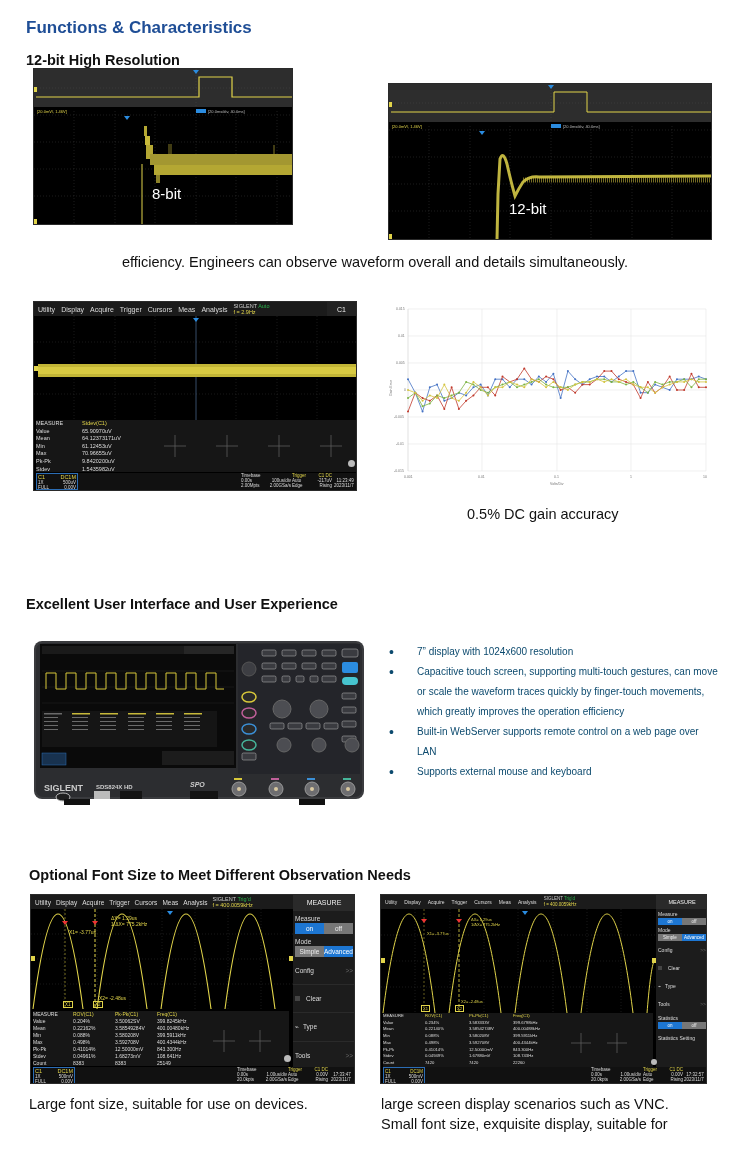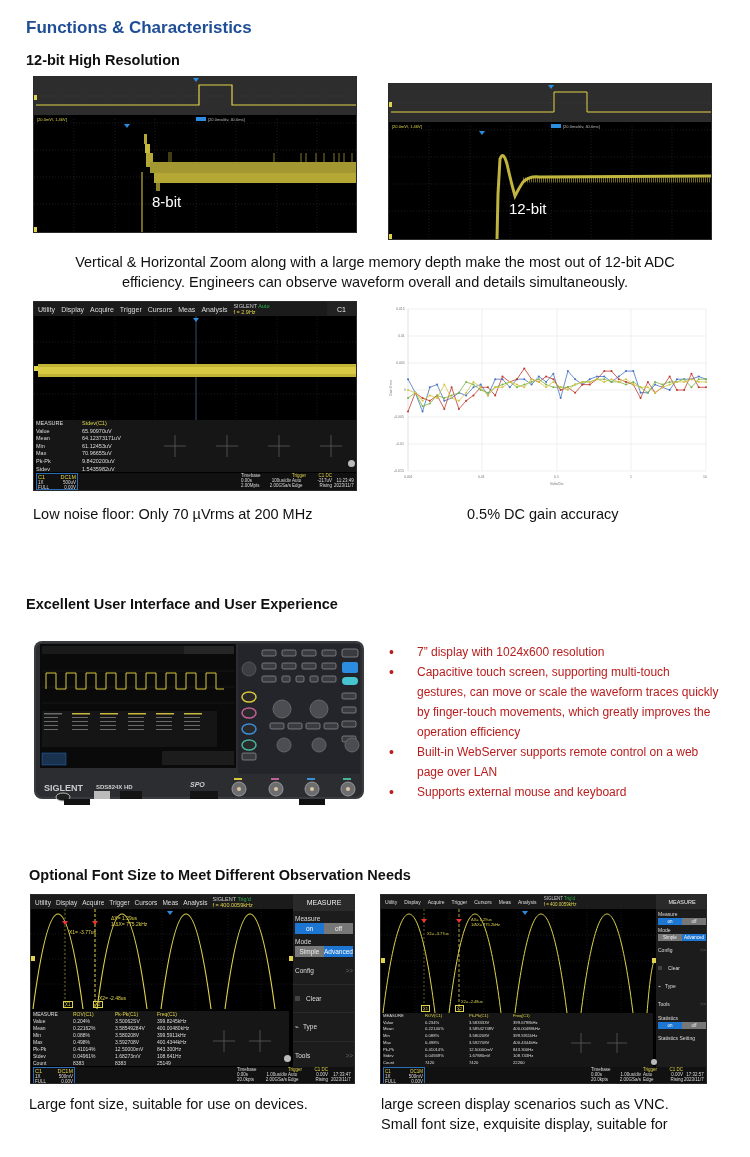--- a/index.html
+++ b/index.html
@@ -17,39 +17,39 @@
   
   .topbar { display: flex; align-items: center; background: #1b1b1b; height: 14px; color: #ddd; font-size: 7px; padding-left: 4px; gap: 6px; white-space: nowrap; }
   .topbar .brand { color: #ccc; font-size: 5.5px; line-height: 6px; }
   .topbar .brand .g { color: #2bb24c; }
   .topbar .brand .y { color: #e1d44a; }
   .topbar .right { margin-left: auto; background: #222; height: 100%; padding: 0 10px; display:flex; align-items:center; color:#eee; font-size:7px;}
   .meas-table { font-size: 5.5px; color: #ddd; line-height: 7.6px; }
   .meas-table .hdr { color: #e1d44a; }
 
   .bullets { list-style: none; }
-  .bullets li { position: relative; padding-left: 28px; font-size: 12px; line-height: 20px; color: #b91c1c; }
+  .bullets li { position: relative; padding-left: 28px; font-size: 10px; line-height: 20px; color: #0c4a6e; }
   .bullets li::before { content: "•"; position: absolute; left: 0; top: 0; font-size: 14px; }
 
   .side-menu { background: #1c1c1c; color: #ddd; font-size: 7px; }
   .side-menu .title { background:#2a2a2a; text-align:center; height: 16px; line-height: 16px; color:#eee;}
   .toggle { display:flex; height: 11px; font-size: 6.5px; line-height: 11px; text-align:center; margin: 0 2px;}
   .toggle .on { flex:1; background:#1d76d2; color:#fff;}
   .toggle .off { flex:1; background:#777; color:#eee;}
   .toggle .simple { flex:1; background:#777; color:#eee;}
   .toggle .adv { flex:1; background:#1d76d2; color:#fff;}
   .statusbar { background:#111; color:#ddd; font-size:5.5px; line-height:7px;}
 </style>
 </head>
 <body>
 
 <div class="abs h1">Functions &amp; Characteristics</div>
 <div class="abs h2" style="left:26px; top:52px;">12-bit High Resolution</div>
 
-<div class="abs scope" style="left:33px; top:76px; width:324px; height:157px;">
+<div class="abs scope" style="left:33px; top:68px; width:260px; height:157px;">
   <svg width="324" height="157" viewBox="0 0 324 157">
     <rect x="0" y="0" width="324" height="38" fill="#2d2d2d"></rect>
     <g stroke="#4a4a4a" stroke-width="0.5" stroke-dasharray="1,2">
       <line x1="0" y1="19" x2="324" y2="19"></line>
       <line x1="162" y1="0" x2="162" y2="38"></line>
     </g>
     <polyline points="2,28 165,28 165,8 198,8 198,28 322,28" fill="none" stroke="#e1d44a" stroke-width="1.2"></polyline>
     <polygon points="162,0 158,-4 166,-4" fill="#2b8ce0"></polygon>
     <polygon points="159,1 165,1 162,5" fill="#2b8ce0"></polygon>
     <rect x="0" y="18" width="3" height="5" fill="#e1d44a"></rect>
@@ -123,21 +123,20 @@
     <path d="M108,156 L109,110 L111,75 Q114,66 118,80 Q122,98 126,112 Q130,104 134,98 Q140,92 150,93 L322,92" fill="none" stroke="#e1d44a" stroke-width="3" opacity="0.85"></path>
     <path d="M134,96 L322,96" stroke="#d4c440" stroke-width="5" opacity="0.55" stroke-dasharray="1,1"></path>
     <rect x="0" y="150" width="3" height="5" fill="#e1d44a"></rect>
   </svg>
   <div class="abs" style="left:3px; top:40px; font-size:4px; color:#e1d44a;">[20.0mV/, 1.46V]</div>
   <div class="abs" style="left:174px; top:40px; font-size:4px; color:#bbb;">[20.0ms/div, 40.0ms]</div>
   <div class="abs" style="left:120px; top:116px; font-size:15px; color:#fff;">12-bit</div>
 </div>
 
 <div class="abs body-text center" style="left:40px; top:252px; width:670px;">
-  <div>Vertical &amp; Horizontal Zoom along with a large memory depth make the most out of 12-bit ADC</div>
   <div>efficiency. Engineers can observe waveform overall and details simultaneously.</div>
 </div>
 
 <div class="abs scope" style="left:33px; top:301px; width:324px; height:190px;">
   <div class="topbar">
     <span>Utility</span>
     <span>Display</span>
     <span>Acquire</span>
     <span>Trigger</span>
     <span>Cursors</span>
@@ -465,21 +464,20 @@
         <circle cx="290.9268292682927" cy="80.89999999999999" r="1" fill="#d4c440"></circle>
         <circle cx="298.1951219512195" cy="80.89999999999999" r="1" fill="#d4c440"></circle>
         <circle cx="305.4634146341463" cy="78.19999999999999" r="1" fill="#d4c440"></circle>
         <circle cx="312.7317073170732" cy="80.89999999999999" r="1" fill="#d4c440"></circle>
         <circle cx="320" cy="80.89999999999999" r="1" fill="#d4c440"></circle>
       </g>
   </svg>
 </div>
 
 <div class="abs body-text" style="left:33px; top:504px; width:320px;">
-  <div>Low noise floor: Only 70 µVrms at 200 MHz</div>
 </div>
 <div class="abs body-text" style="left:467px; top:504px;">0.5% DC gain accuracy</div>
 
 <div class="abs h2" style="left:26px; top:596px;">Excellent User Interface and User Experience</div>
 
 <div class="abs" style="left:34px; top:641px; width:330px; height:164px;">
   <svg width="330" height="164" viewBox="0 0 330 164">
     <rect x="0" y="0" width="330" height="158" rx="8" fill="#3a3b3e"></rect>
     <rect x="2" y="2" width="326" height="154" rx="7" fill="#2c2d30"></rect>
 

